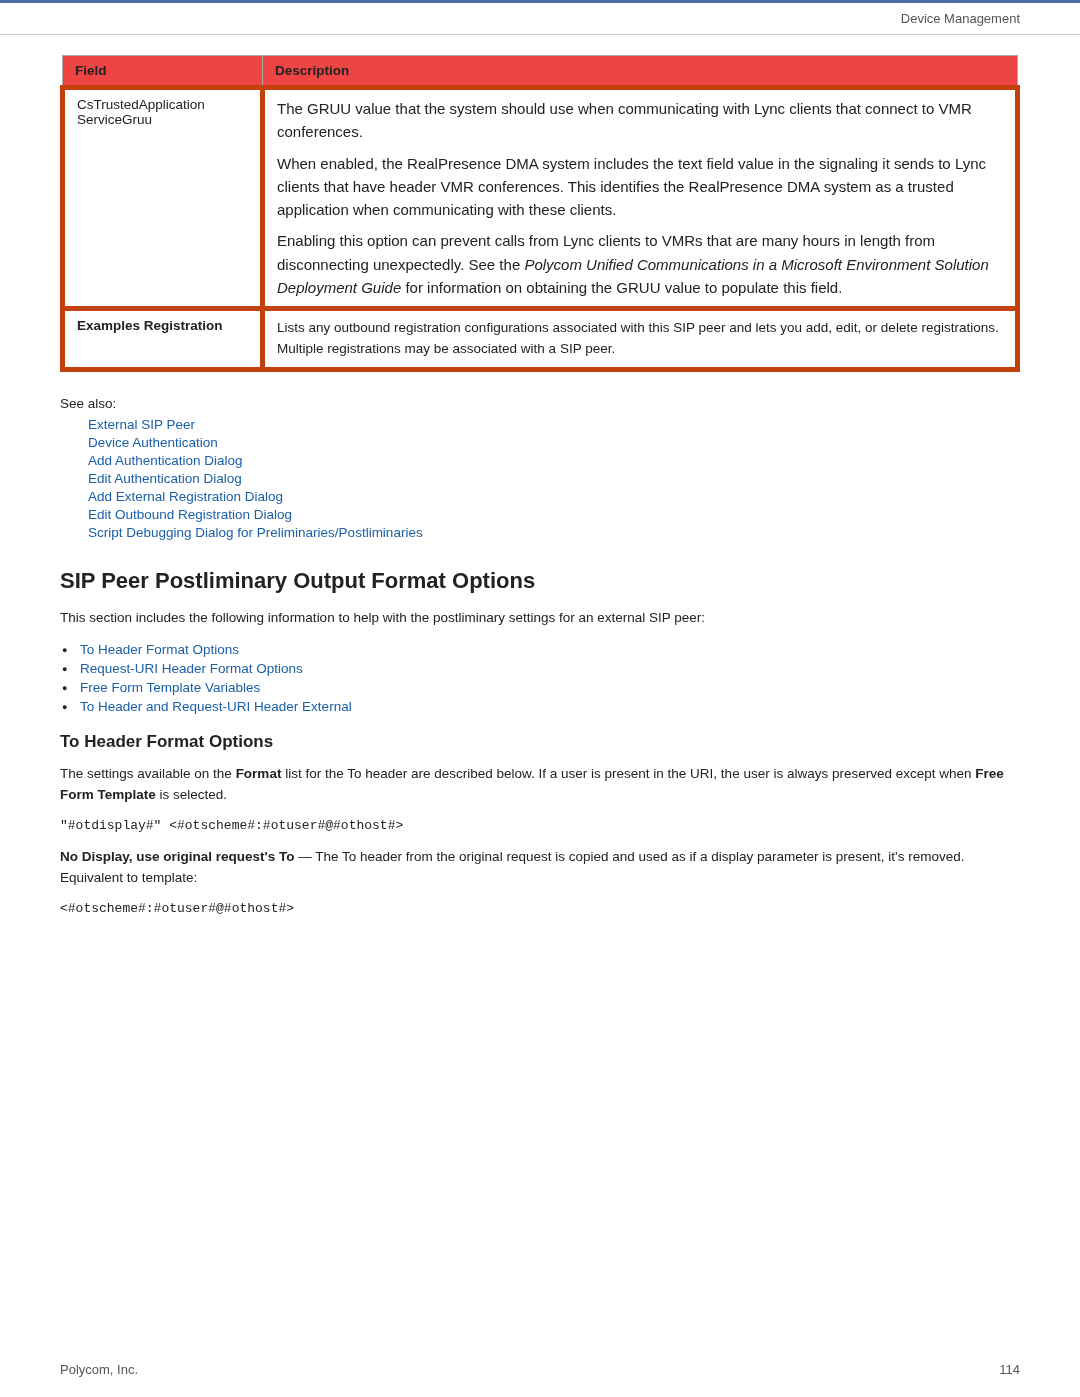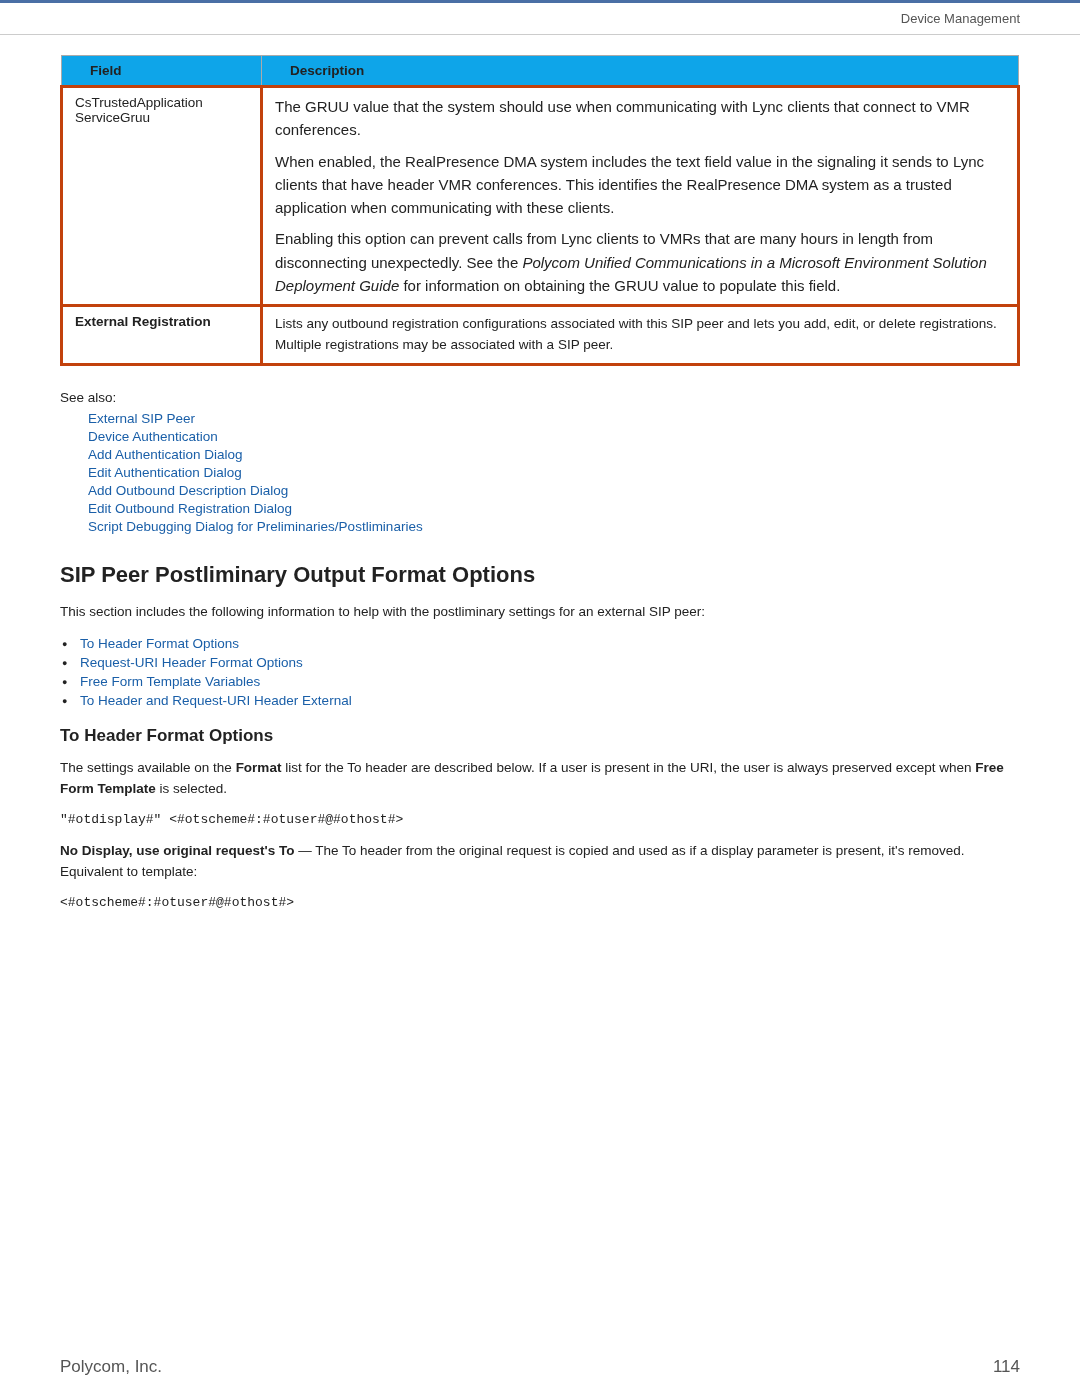--- a/index.html
+++ b/index.html
@@ -43,30 +43,30 @@
 
     
     .data-table {
       width: 100%;
       border-collapse: collapse;
       margin-bottom: 24px;
       font-size: 13.5px;
     }
 
     .data-table th {
-      background: #0ea5e9;
+      background: #ef4444;
       border: 1px solid #aaa;
-      padding: 7px 28px;
+      padding: 7px 12px;
       text-align: left;
       font-weight: bold;
       font-size: 13.5px;
     }
 
     .data-table td {
-      border: 3px solid #c2410c;
+      border: 5px solid #c2410c;
       padding: 7px 12px;
       vertical-align: top;
     }
 
     .data-table td:first-child {
       width: 200px;
       white-space: nowrap;
     }
 
     
@@ -160,21 +160,21 @@
     }
 
     
     .footer {
       position: absolute;
       bottom: 20px;
       left: 60px;
       right: 60px;
       display: flex;
       justify-content: space-between;
-      font-size: 17px;
+      font-size: 13px;
       color: #555;
       border-top: none;
     }
 
   </style>
 </head>
 <body>
 
 <div class="page-container">
 
@@ -196,34 +196,34 @@
         <tr>
           <td style="vertical-align:top; font-size:13.5px;">CsTrustedApplication<br>ServiceGruu</td>
           <td style="font-size:15px; line-height:1.55;">
             <p style="margin-bottom:8px;">The GRUU value that the system should use when communicating with Lync clients that connect to VMR conferences.</p>
             <p style="margin-bottom:8px;">When enabled, the RealPresence DMA system includes the text field value in the signaling it sends to Lync clients that have header VMR conferences. This identifies the RealPresence DMA system as a trusted application when communicating with these clients.</p>
             <p>Enabling this option can prevent calls from Lync clients to VMRs that are many hours in length from disconnecting unexpectedly. See the <em>Polycom Unified Communications in a Microsoft Environment Solution Deployment Guide</em> for information on obtaining the GRUU value to populate this field.</p>
           </td>
         </tr>
 
         <tr>
-          <td style="font-weight:bold; font-size:13.5px;">External Registration</td>
+          <td style="font-weight:bold; font-size:13.5px;">Examples Registration</td>
           <td style="font-size:13.5px; line-height:1.55;">Lists any outbound registration configurations associated with this SIP peer and lets you add, edit, or delete registrations. Multiple registrations may be associated with a SIP peer.</td>
         </tr>
       </tbody>
     </table>
 
     <div class="see-also">
       <div class="see-also-label">See also:</div>
       <ul class="see-also-links">
         <li><a class="link" href="#">External SIP Peer</a></li>
         <li><a class="link" href="#">Device Authentication</a></li>
         <li><a class="link" href="#">Add Authentication Dialog</a></li>
         <li><a class="link" href="#">Edit Authentication Dialog</a></li>
-        <li><a class="link" href="#">Add Outbound Description Dialog</a></li>
+        <li><a class="link" href="#">Add External Registration Dialog</a></li>
         <li><a class="link" href="#">Edit Outbound Registration Dialog</a></li>
         <li><a class="link" href="#">Script Debugging Dialog for Preliminaries/Postliminaries</a></li>
       </ul>
     </div>
 
     <h1 class="section-heading">SIP Peer Postliminary Output Format Options</h1>
 
     <p class="section-intro">This section includes the following information to help with the postliminary settings for an external SIP peer:</p>
 
     <ul class="bullet-list">

